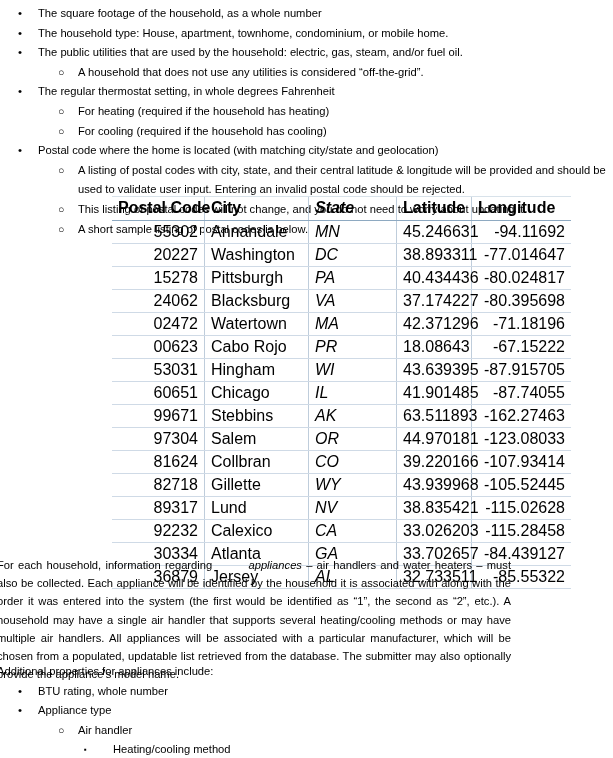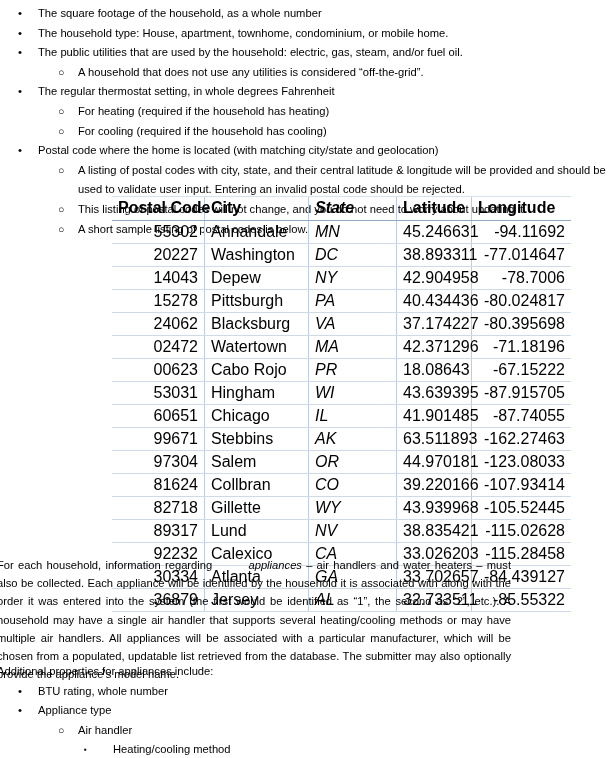--- a/index.html
+++ b/index.html
@@ -214,27 +214,20 @@
             <td class="c-lon">-94.11692</td>
           </tr>
           <tr>
             <td class="c-zip">20227</td>
             <td class="c-city">Washington</td>
             <td class="c-state">DC</td>
             <td class="c-lat">38.893311</td>
             <td class="c-lon">-77.014647</td>
           </tr>
           <tr>
-            <td class="c-zip">14043</td>
-            <td class="c-city">Depew</td>
-            <td class="c-state">NY</td>
-            <td class="c-lat">42.904958</td>
-            <td class="c-lon">-78.7006</td>
-          </tr>
-          <tr>
             <td class="c-zip">15278</td>
             <td class="c-city">Pittsburgh</td>
             <td class="c-state">PA</td>
             <td class="c-lat">40.434436</td>
             <td class="c-lon">-80.024817</td>
           </tr>
           <tr>
             <td class="c-zip">24062</td>
             <td class="c-city">Blacksburg</td>
             <td class="c-state">VA</td>

